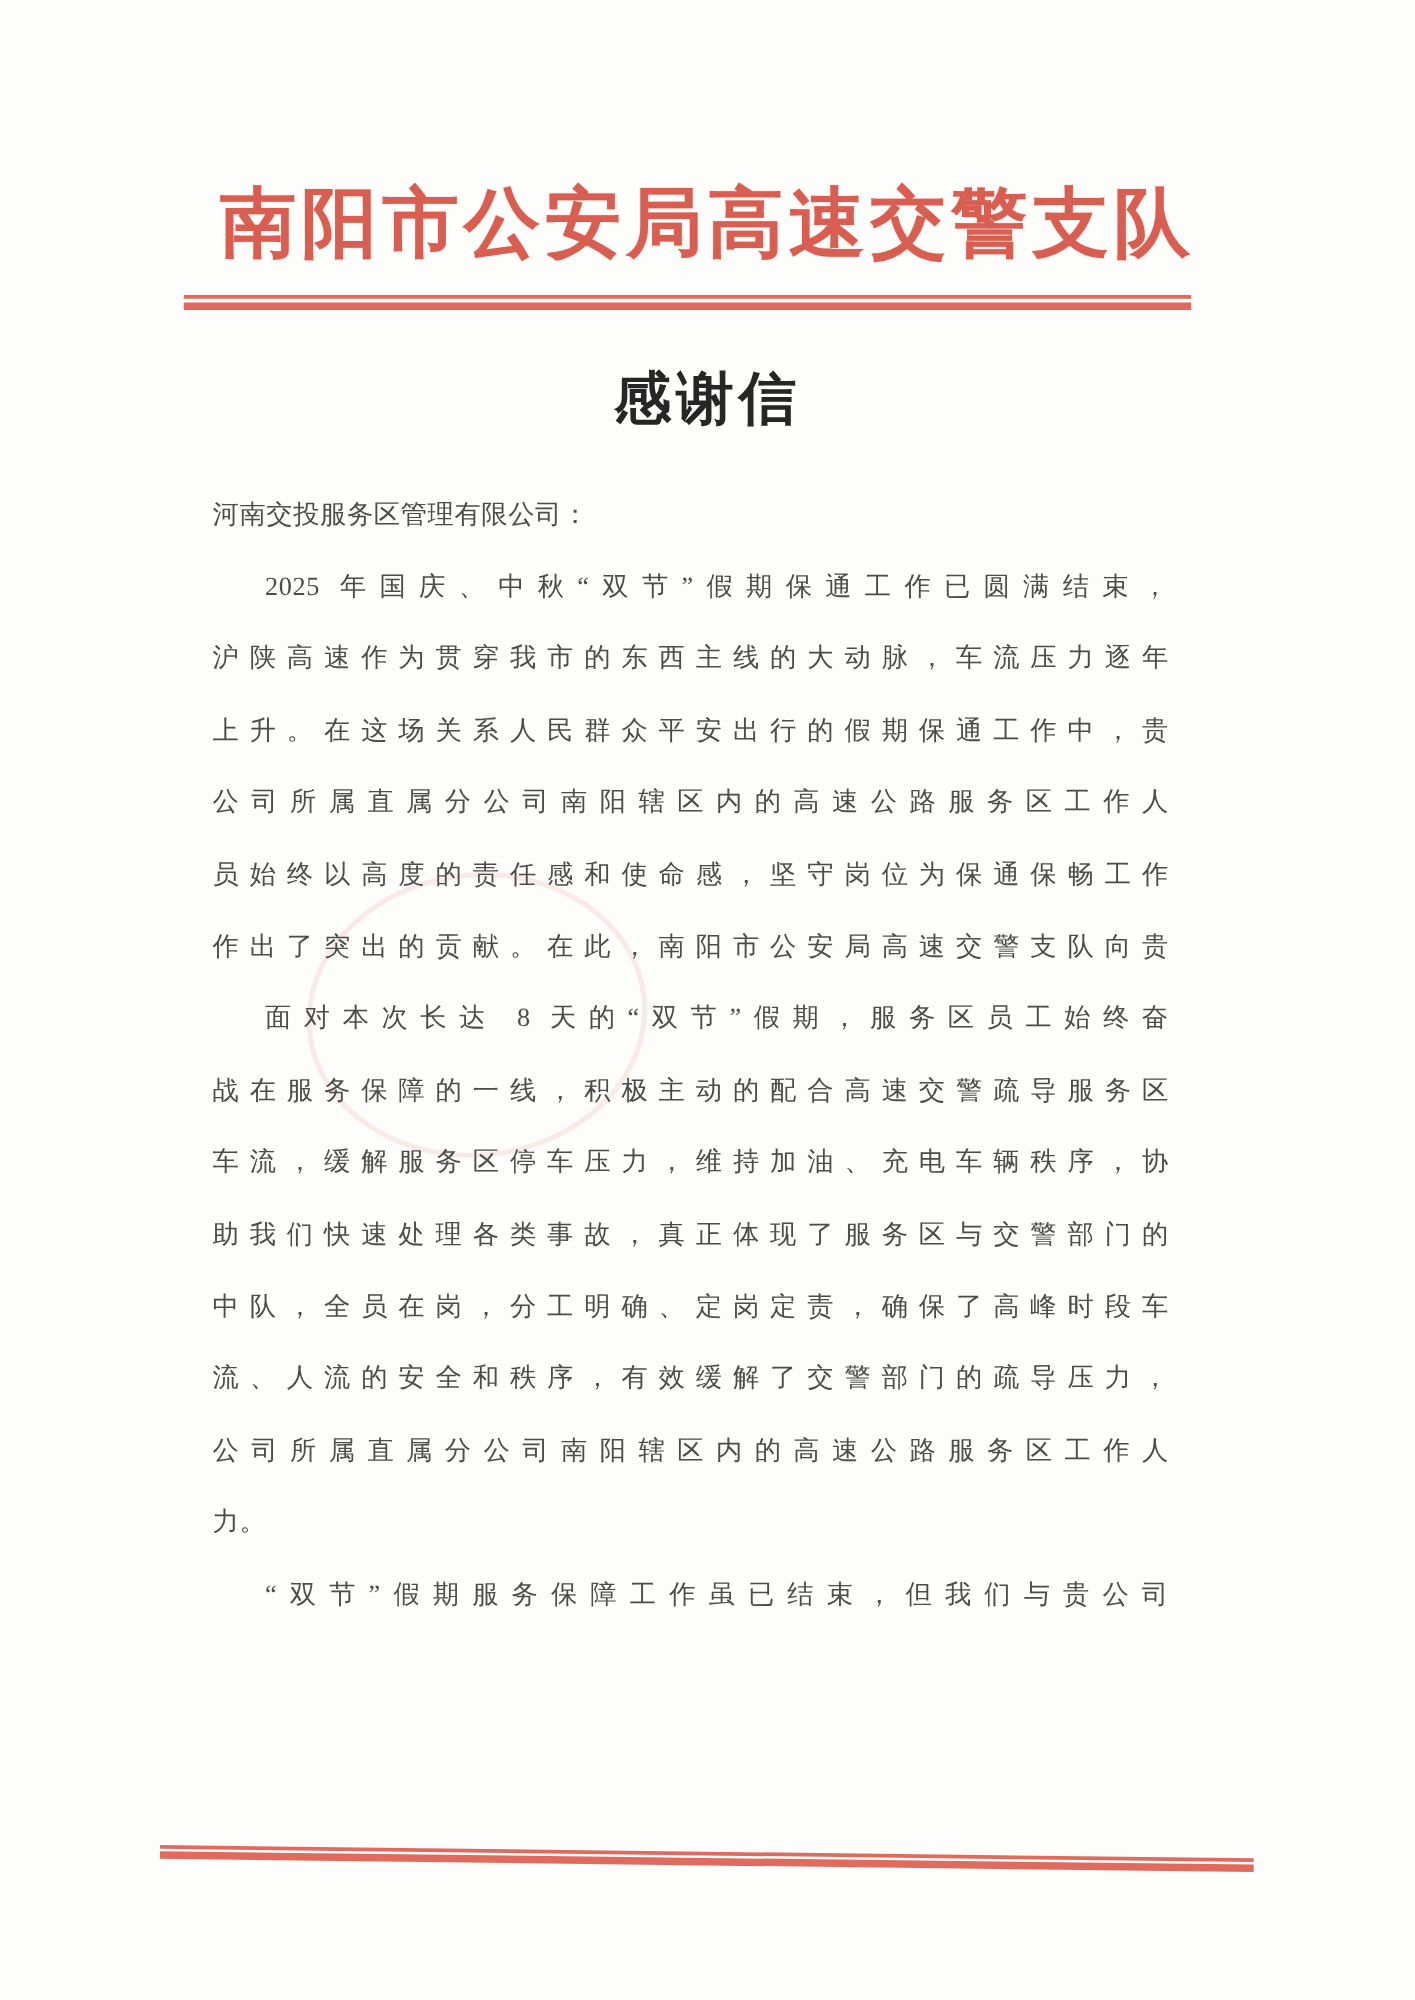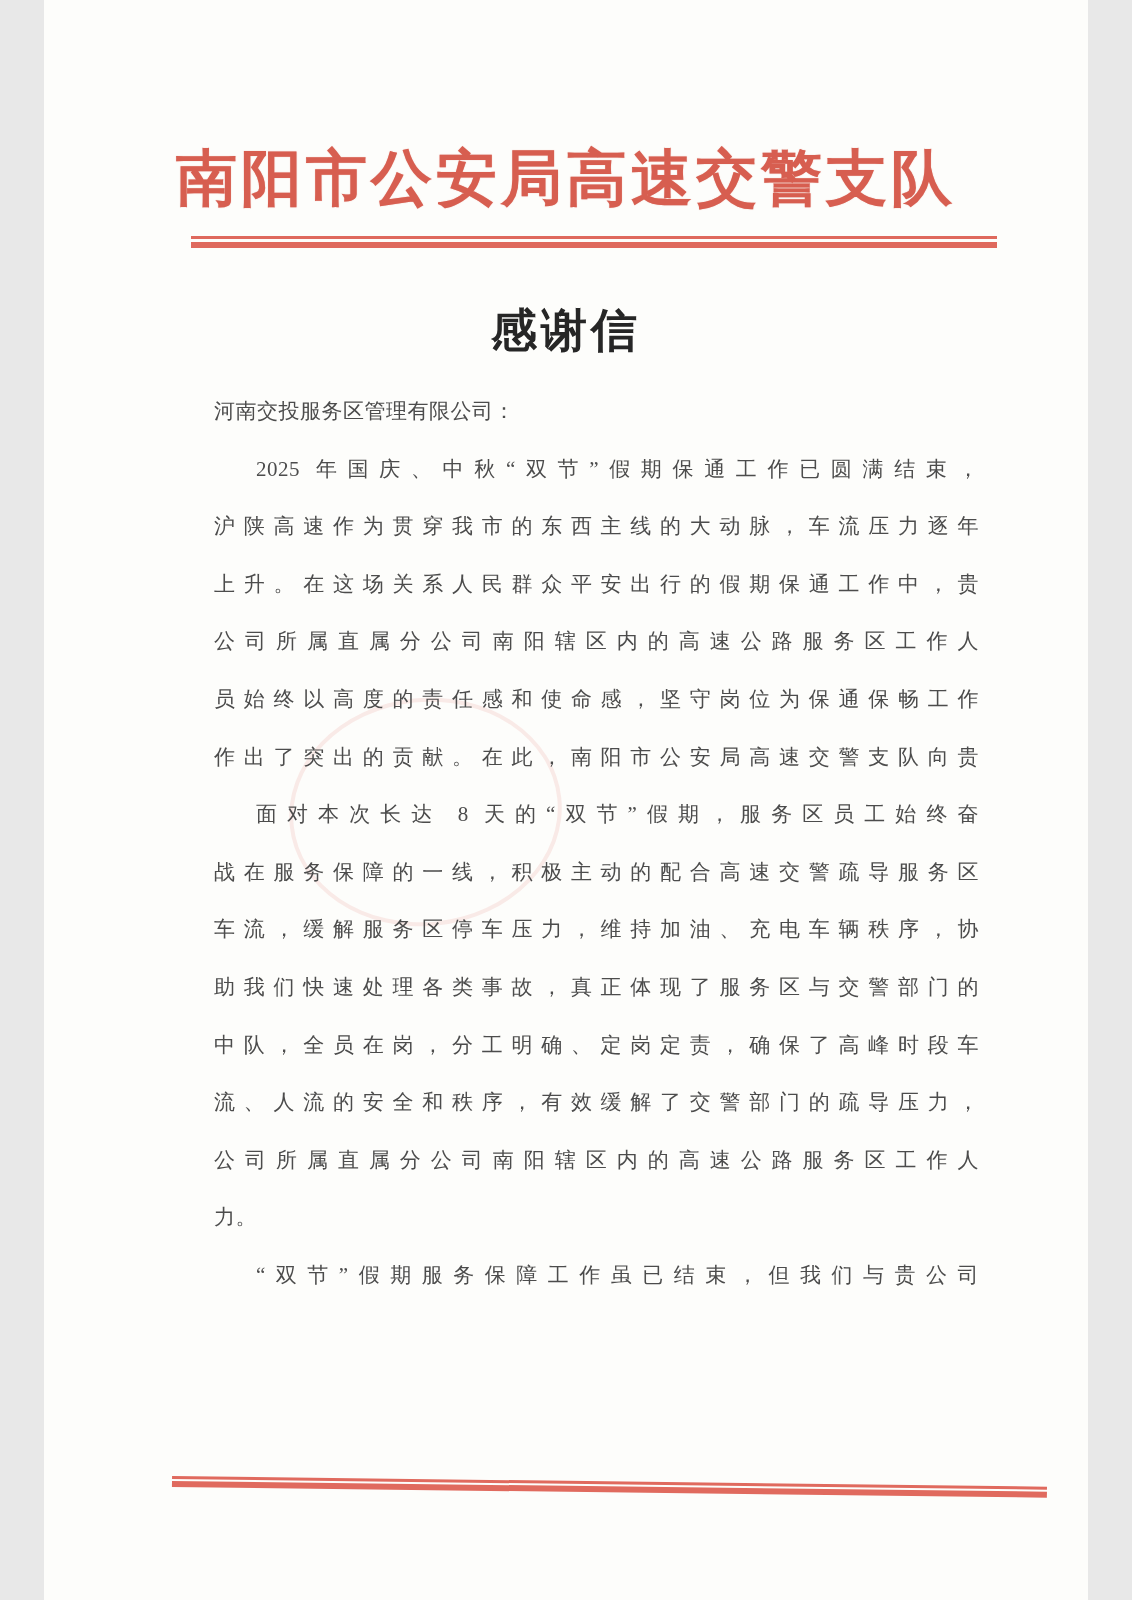--- a/index.html
+++ b/index.html
@@ -2,21 +2,21 @@
 <html><head>
 <meta charset="utf-8">
 <style>
   html, body {
     margin: 0;
     padding: 0;
     background: #e8e8e8;
   }
   .page {
     position: relative;
-    width: 1044px;
+    width: 1132px;
     height: 1600px;
     margin: 0 auto;
     background: #fdfdfb;
     overflow: hidden;
     font-family: "Liberation Serif", "DejaVu Serif", serif;
   }
   
   .letterhead {
     position: absolute;
     top: 138px;
@@ -44,21 +44,21 @@
     height: 3px;
     background: transparent;
   }
   .header-rule .thick {
     height: 6px;
     background: #df695d;
   }
   
   .doc-title {
     position: absolute;
-    top: 300px;
+    top: 288px;
     left: 0;
     width: 100%;
     text-align: center;
     font-size: 46px;
     font-weight: bold;
     letter-spacing: 4px;
     color: #262626;
   }
   
   .stamp {

